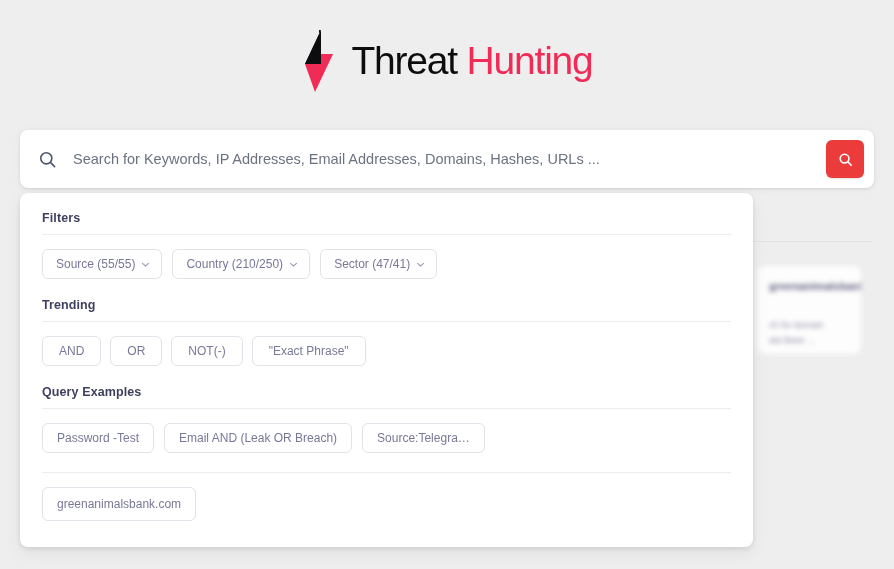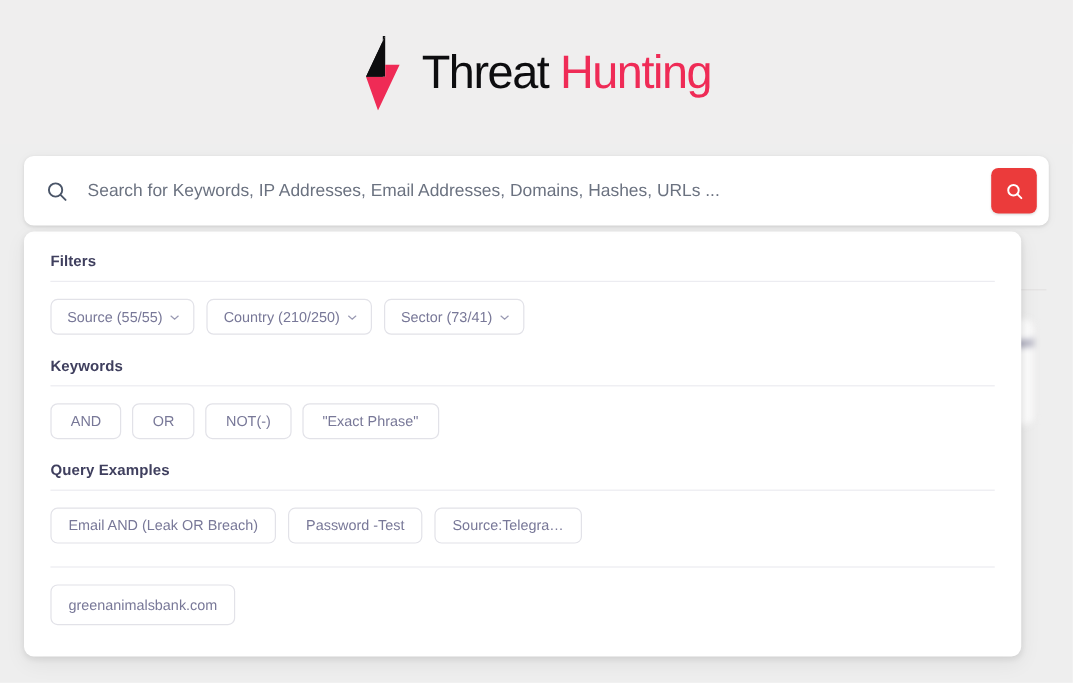--- a/index.html
+++ b/index.html
@@ -145,21 +145,21 @@
     padding: 0;
     box-shadow: 0 1px 2px rgba(0,0,0,0.12);
   }
   .search-submit svg { width: 15px; height: 15px; color: #ffffff; }
 
   
   .panel {
     position: absolute;
     top: 193px;
     left: 20px;
-    width: 831px;
+    width: 733px;
     background: #ffffff;
     border-radius: 8px;
     box-shadow: 0 2px 5px rgba(0,0,0,0.09), 0 6px 18px rgba(0,0,0,0.06);
     padding: 18px 22px 26px 22px;
     z-index: 2;
   }
 
   .section + .section { margin-top: 19px; }
 
   .section-title {
@@ -266,30 +266,30 @@
           <polyline points="2,4.5 6,8 10,4.5"></polyline>
         </svg>
       </button>
       <button class="chip filter-chip">
         <span>Country (210/250)</span>
         <svg class="chev" viewBox="0 0 12 12" fill="none" stroke="currentColor" stroke-width="1.4" stroke-linecap="round" aria-hidden="true">
           <polyline points="2,4.5 6,8 10,4.5"></polyline>
         </svg>
       </button>
       <button class="chip filter-chip">
-        <span>Sector (73/41)</span>
+        <span>Sector (47/41)</span>
         <svg class="chev" viewBox="0 0 12 12" fill="none" stroke="currentColor" stroke-width="1.4" stroke-linecap="round" aria-hidden="true">
           <polyline points="2,4.5 6,8 10,4.5"></polyline>
         </svg>
       </button>
     </div>
   </div>
 
   <div class="section">
-    <div class="section-title">Keywords</div>
+    <div class="section-title">Trending</div>
     <div class="section-rule"></div>
     <div class="chip-row operators">
       <button class="chip">
         <span>AND</span>
       </button>
       <button class="chip">
         <span>OR</span>
       </button>
       <button class="chip">
         <span>NOT(-)</span>
@@ -298,24 +298,24 @@
         <span>"Exact Phrase"</span>
       </button>
     </div>
   </div>
 
   <div class="section">
     <div class="section-title">Query Examples</div>
     <div class="section-rule"></div>
     <div class="chip-row examples">
       <button class="chip">
+        <span>Password -Test</span>
+      </button>
+      <button class="chip">
         <span>Email AND (Leak OR Breach)</span>
-      </button>
-      <button class="chip">
-        <span>Password -Test</span>
       </button>
       <button class="chip">
         <span>Source:Telegra…</span>
       </button>
     </div>
   </div>
 
   <div class="section">
     <div class="section-rule"></div>
     <div class="chip-row trending">

